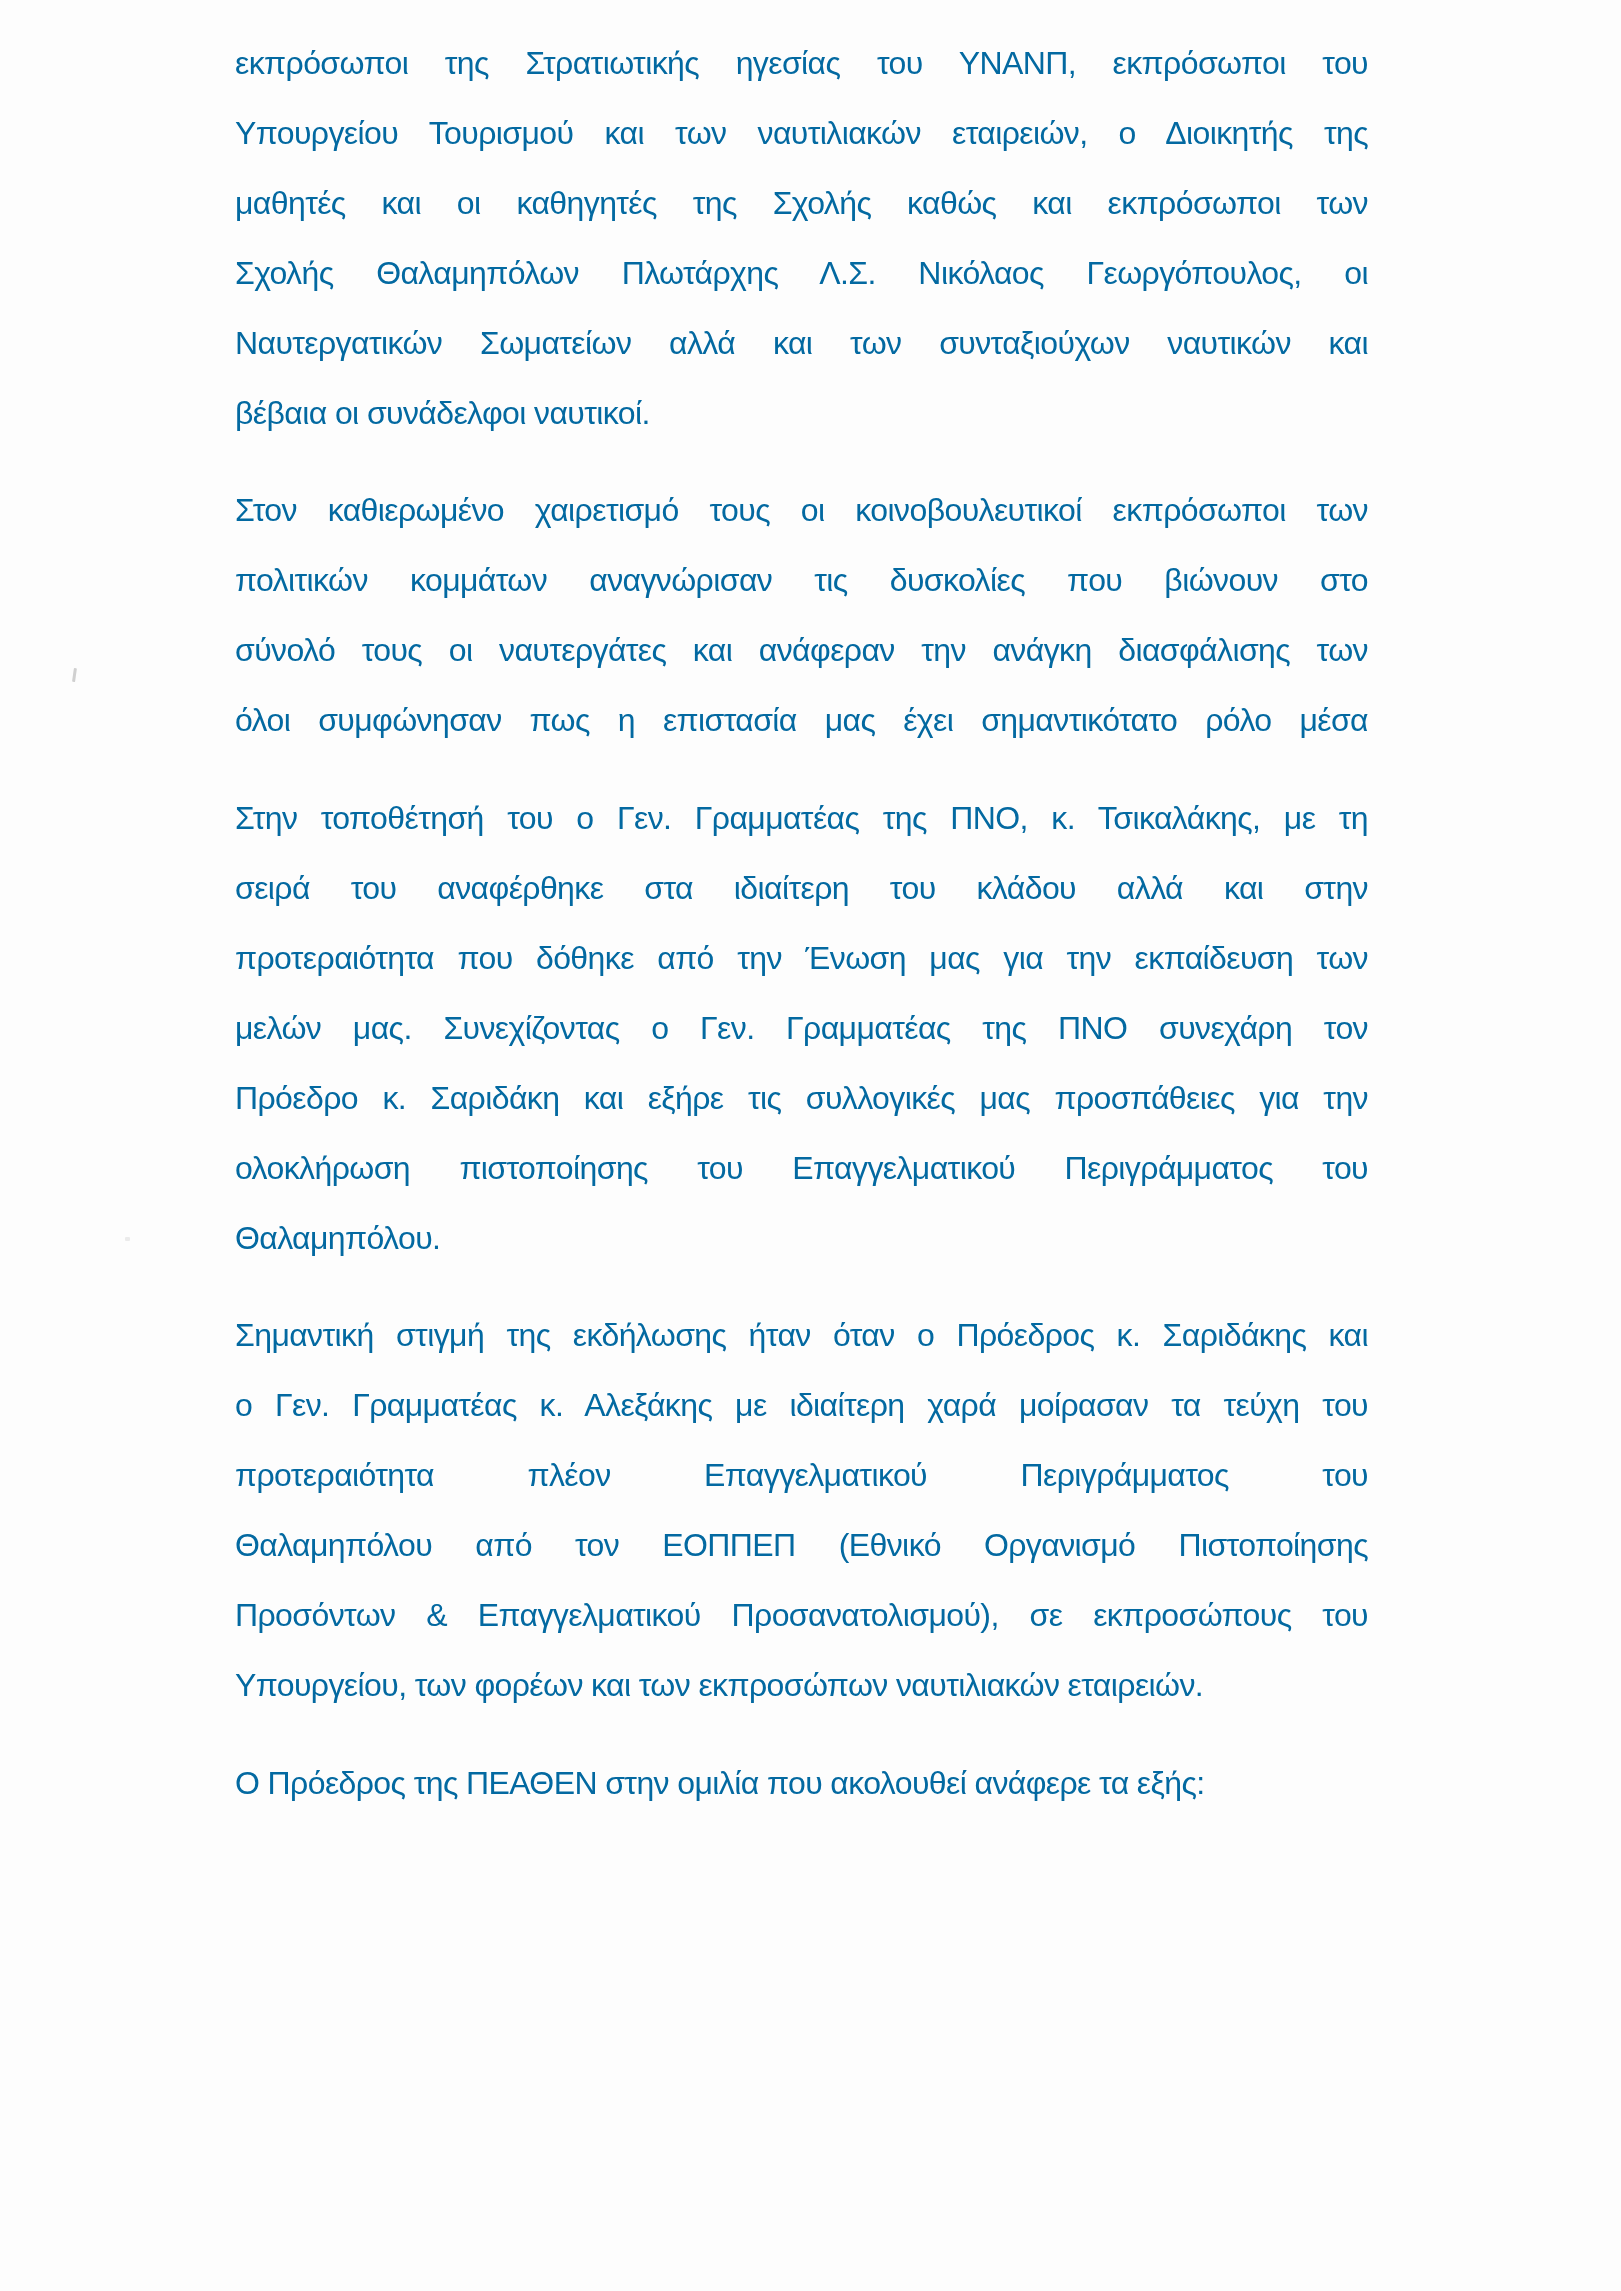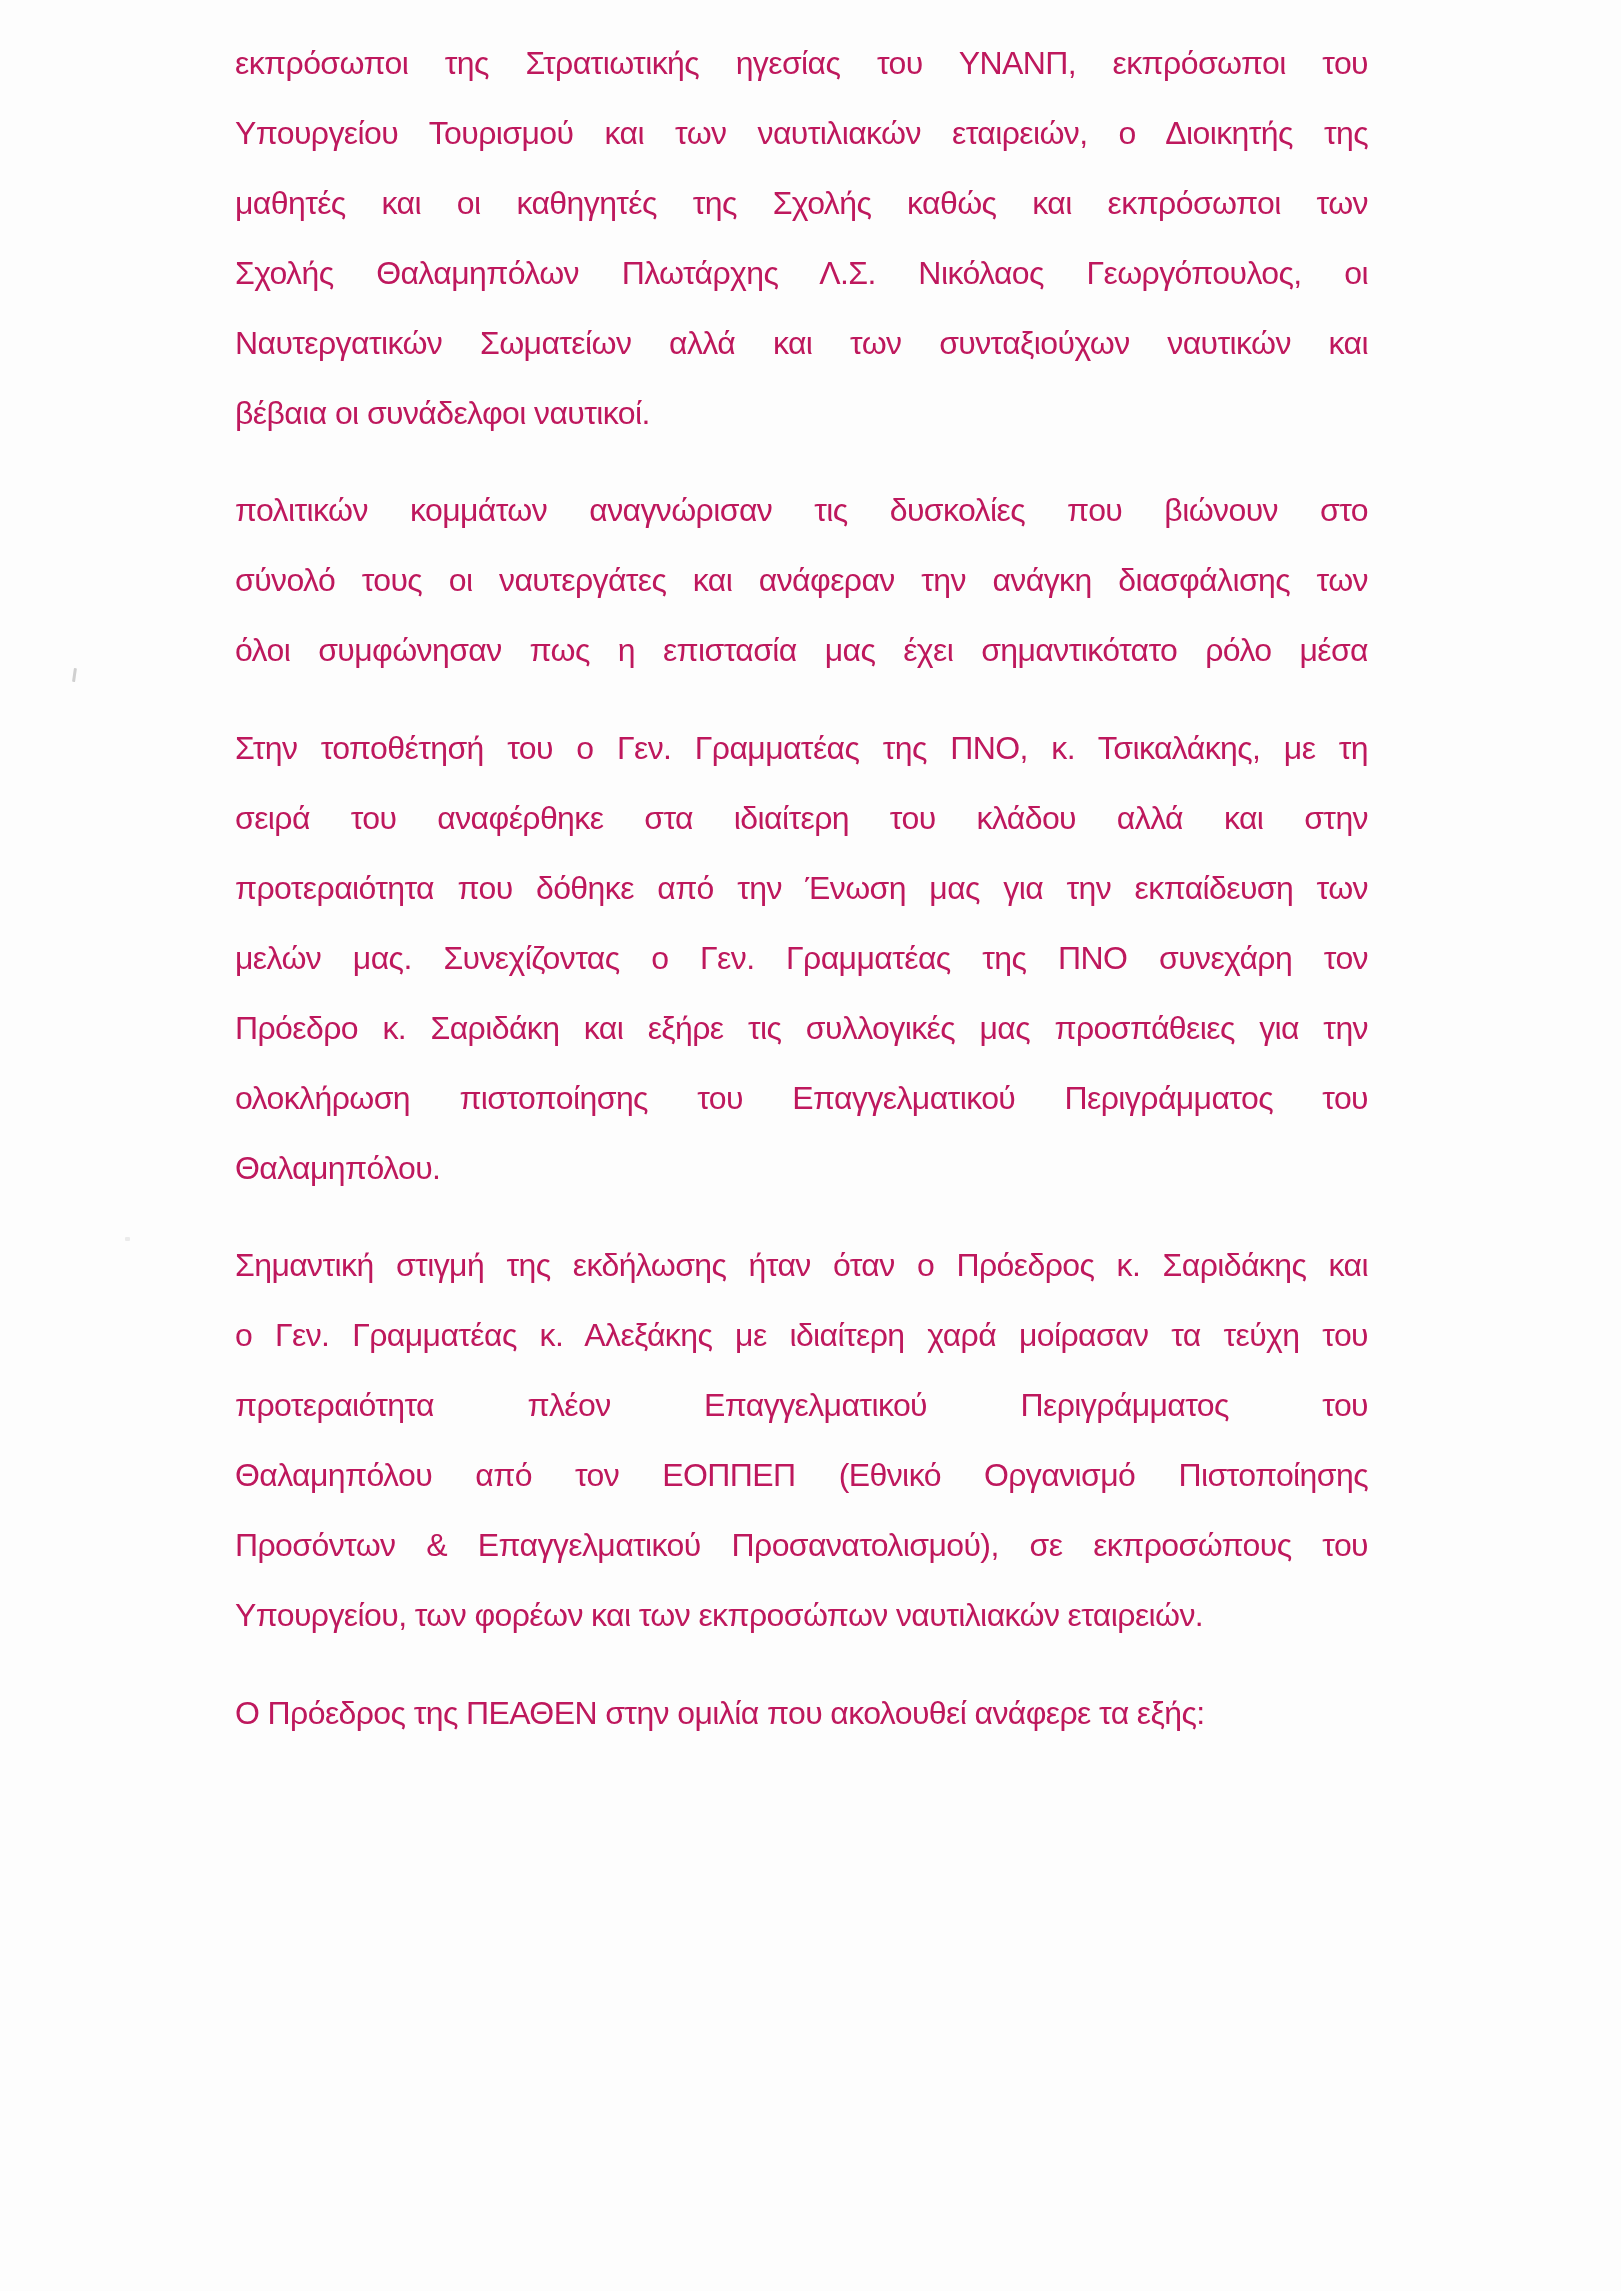--- a/index.html
+++ b/index.html
@@ -9,21 +9,21 @@
     height: 2292px;
     background: #fdfdfd;
     overflow: hidden;
     font-family: "Liberation Sans", sans-serif;
   }
   .content {
     position: absolute;
     left: 235px;
     top: 28px;
     width: 1133px;
-    color: #be185d;
+    color: #0369a1;
     font-size: 32px;
     letter-spacing: -0.6px;
   }
   .paragraph { margin: 0 0 27.4px 0; }
   .line {
     height: 70px;
     line-height: 70px;
     text-align: justify;
     text-align-last: justify;
     white-space: normal;
@@ -52,20 +52,21 @@
     <div class="paragraph">
       <div class="line">εκπρόσωποι της Στρατιωτικής ηγεσίας του ΥΝΑΝΠ,  εκπρόσωποι του</div>
       <div class="line">Υπουργείου Τουρισμού και των ναυτιλιακών εταιρειών, ο Διοικητής της</div>
       <div class="line">μαθητές και οι καθηγητές της Σχολής καθώς και εκπρόσωποι των</div>
       <div class="line">Σχολής Θαλαμηπόλων Πλωτάρχης Λ.Σ. Νικόλαος Γεωργόπουλος, οι</div>
       <div class="line">Ναυτεργατικών Σωματείων αλλά και των συνταξιούχων ναυτικών και</div>
       <div class="line last">βέβαια οι συνάδελφοι ναυτικοί.</div>
     </div>
 
     <div class="paragraph">
+      <div class="line">Στον καθιερωμένο χαιρετισμό τους οι κοινοβουλευτικοί εκπρόσωποι των</div>
       <div class="line">πολιτικών κομμάτων αναγνώρισαν τις δυσκολίες που βιώνουν στο</div>
       <div class="line">σύνολό τους οι ναυτεργάτες και ανάφεραν την ανάγκη διασφάλισης των</div>
       <div class="line">όλοι συμφώνησαν πως η επιστασία μας έχει σημαντικότατο ρόλο μέσα</div>
     </div>
 
     <div class="paragraph">
       <div class="line">Στην τοποθέτησή του ο Γεν. Γραμματέας της ΠΝΟ, κ. Τσικαλάκης, με τη</div>
       <div class="line">σειρά του αναφέρθηκε στα ιδιαίτερη του κλάδου αλλά και στην</div>
       <div class="line">προτεραιότητα που δόθηκε από την Ένωση μας για την εκπαίδευση των</div>
       <div class="line">μελών μας.  Συνεχίζοντας ο Γεν. Γραμματέας της ΠΝΟ συνεχάρη τον</div>

